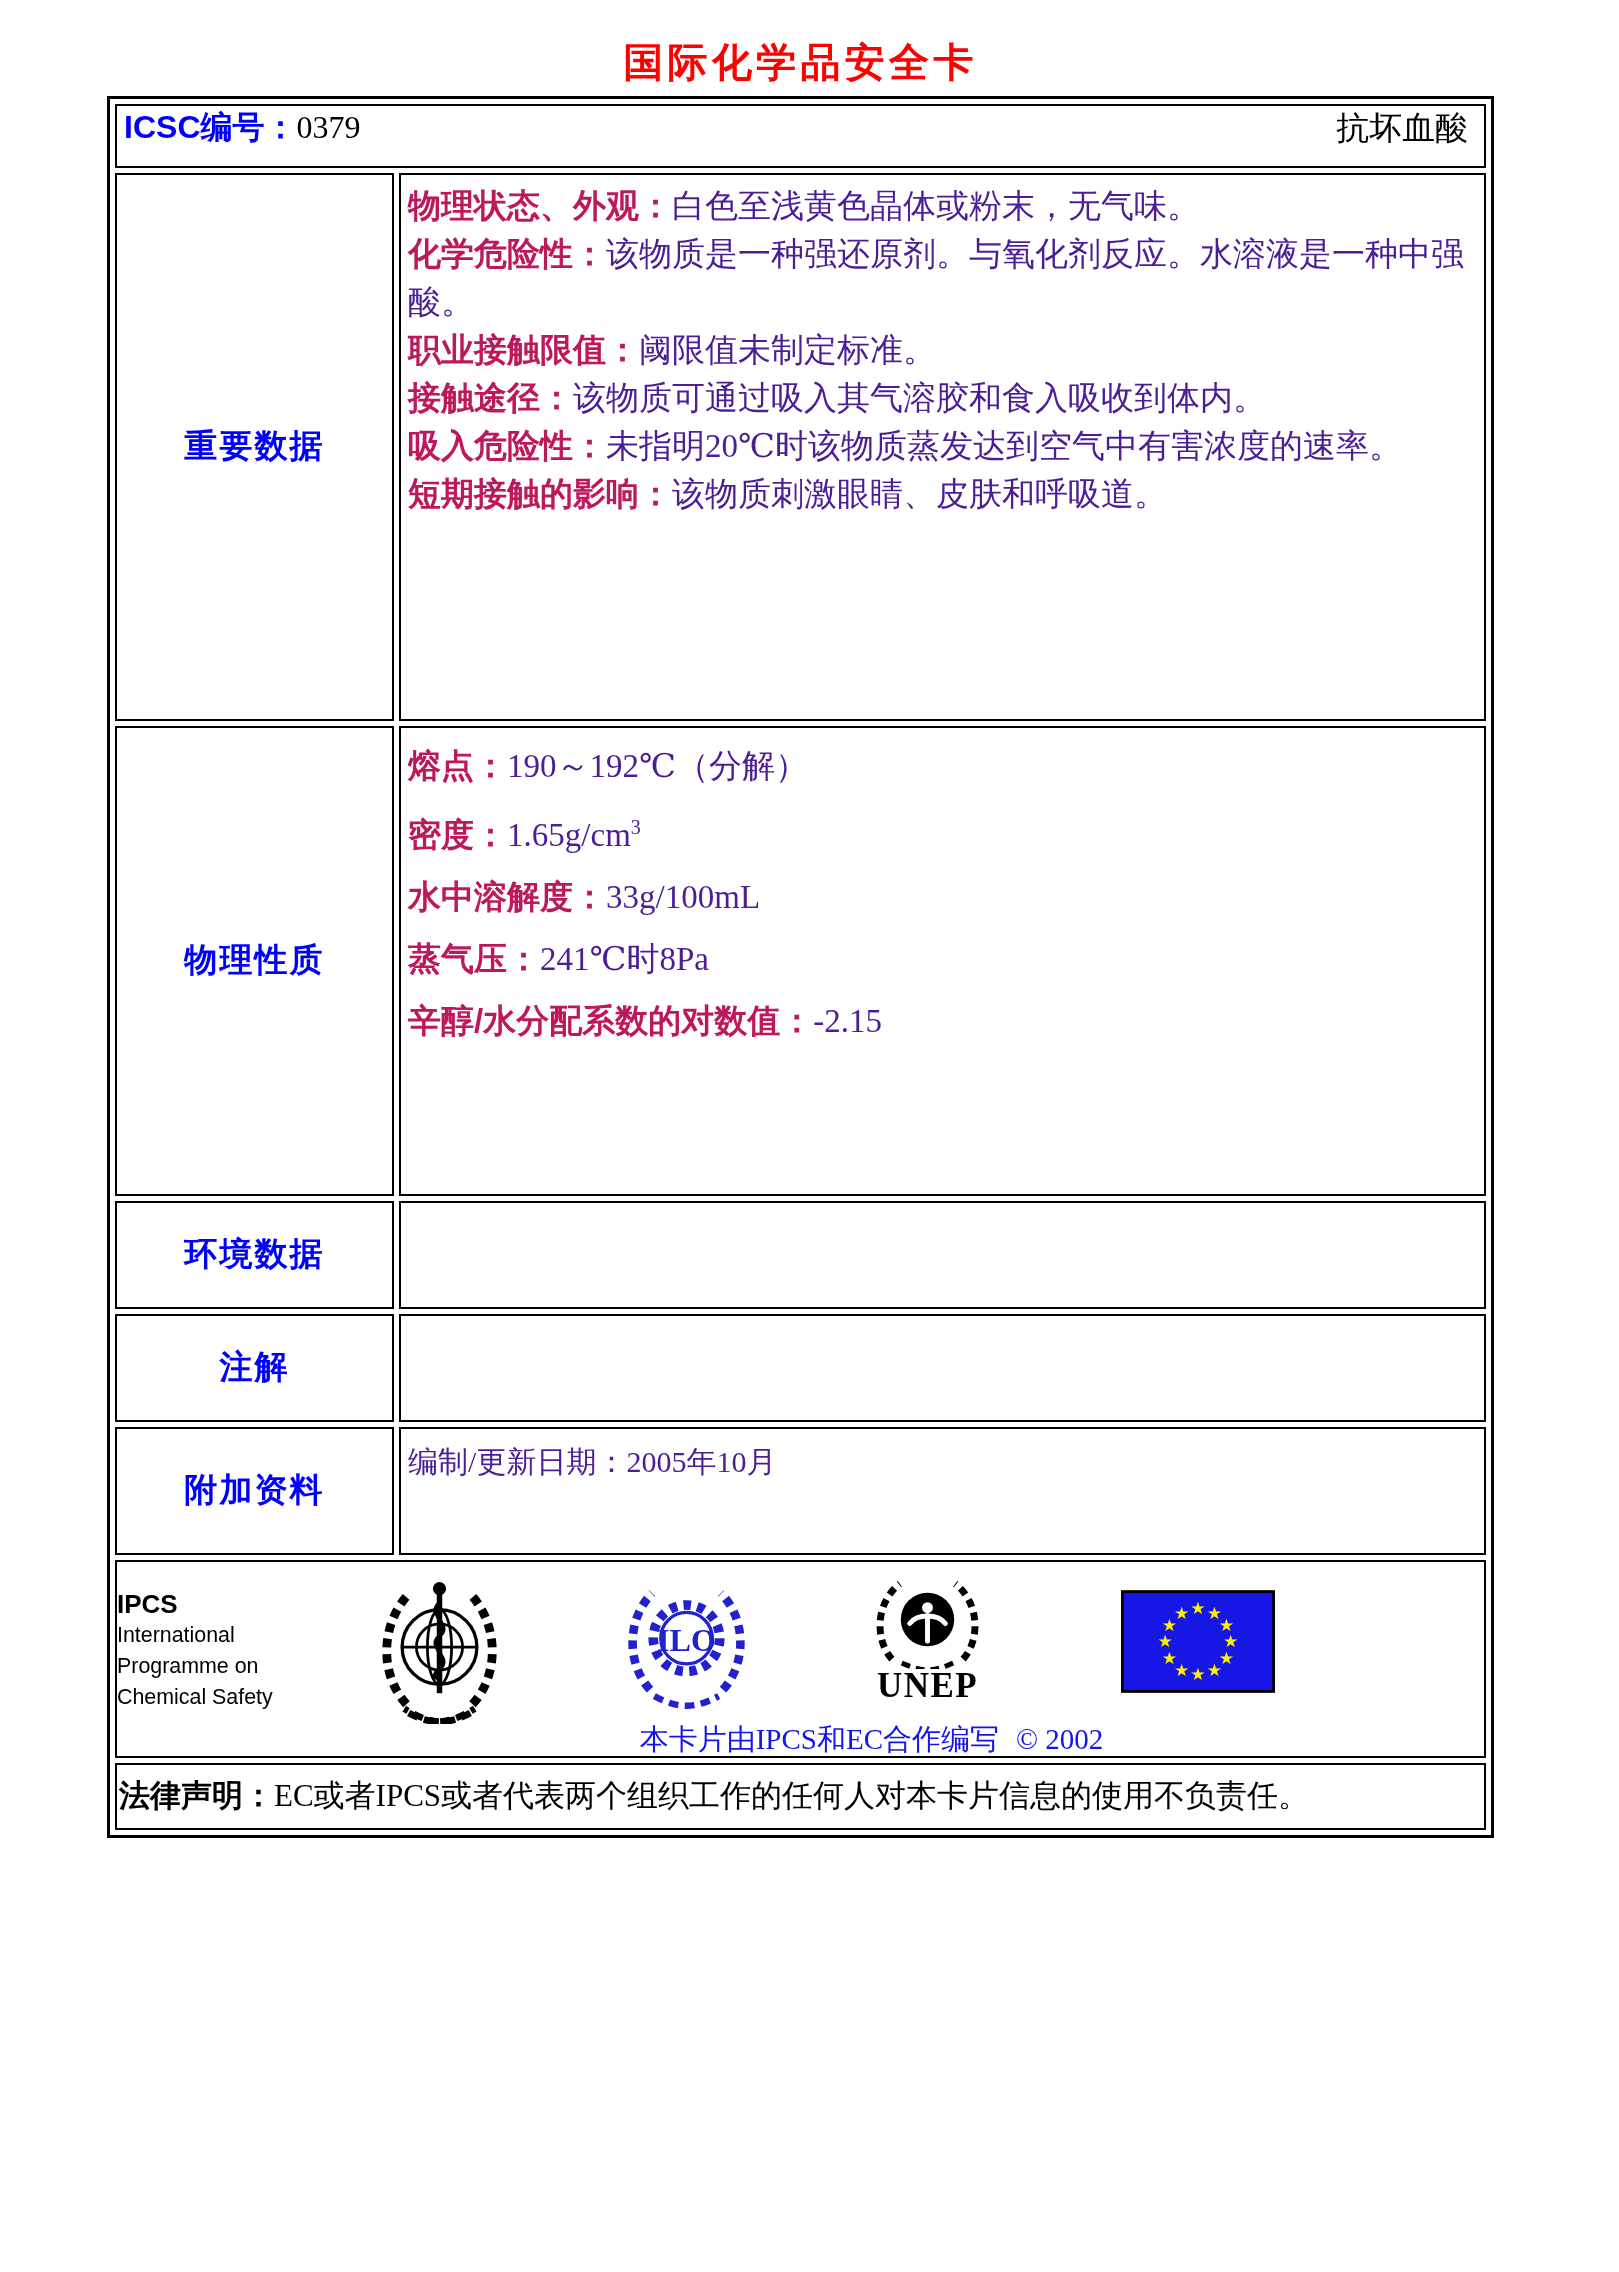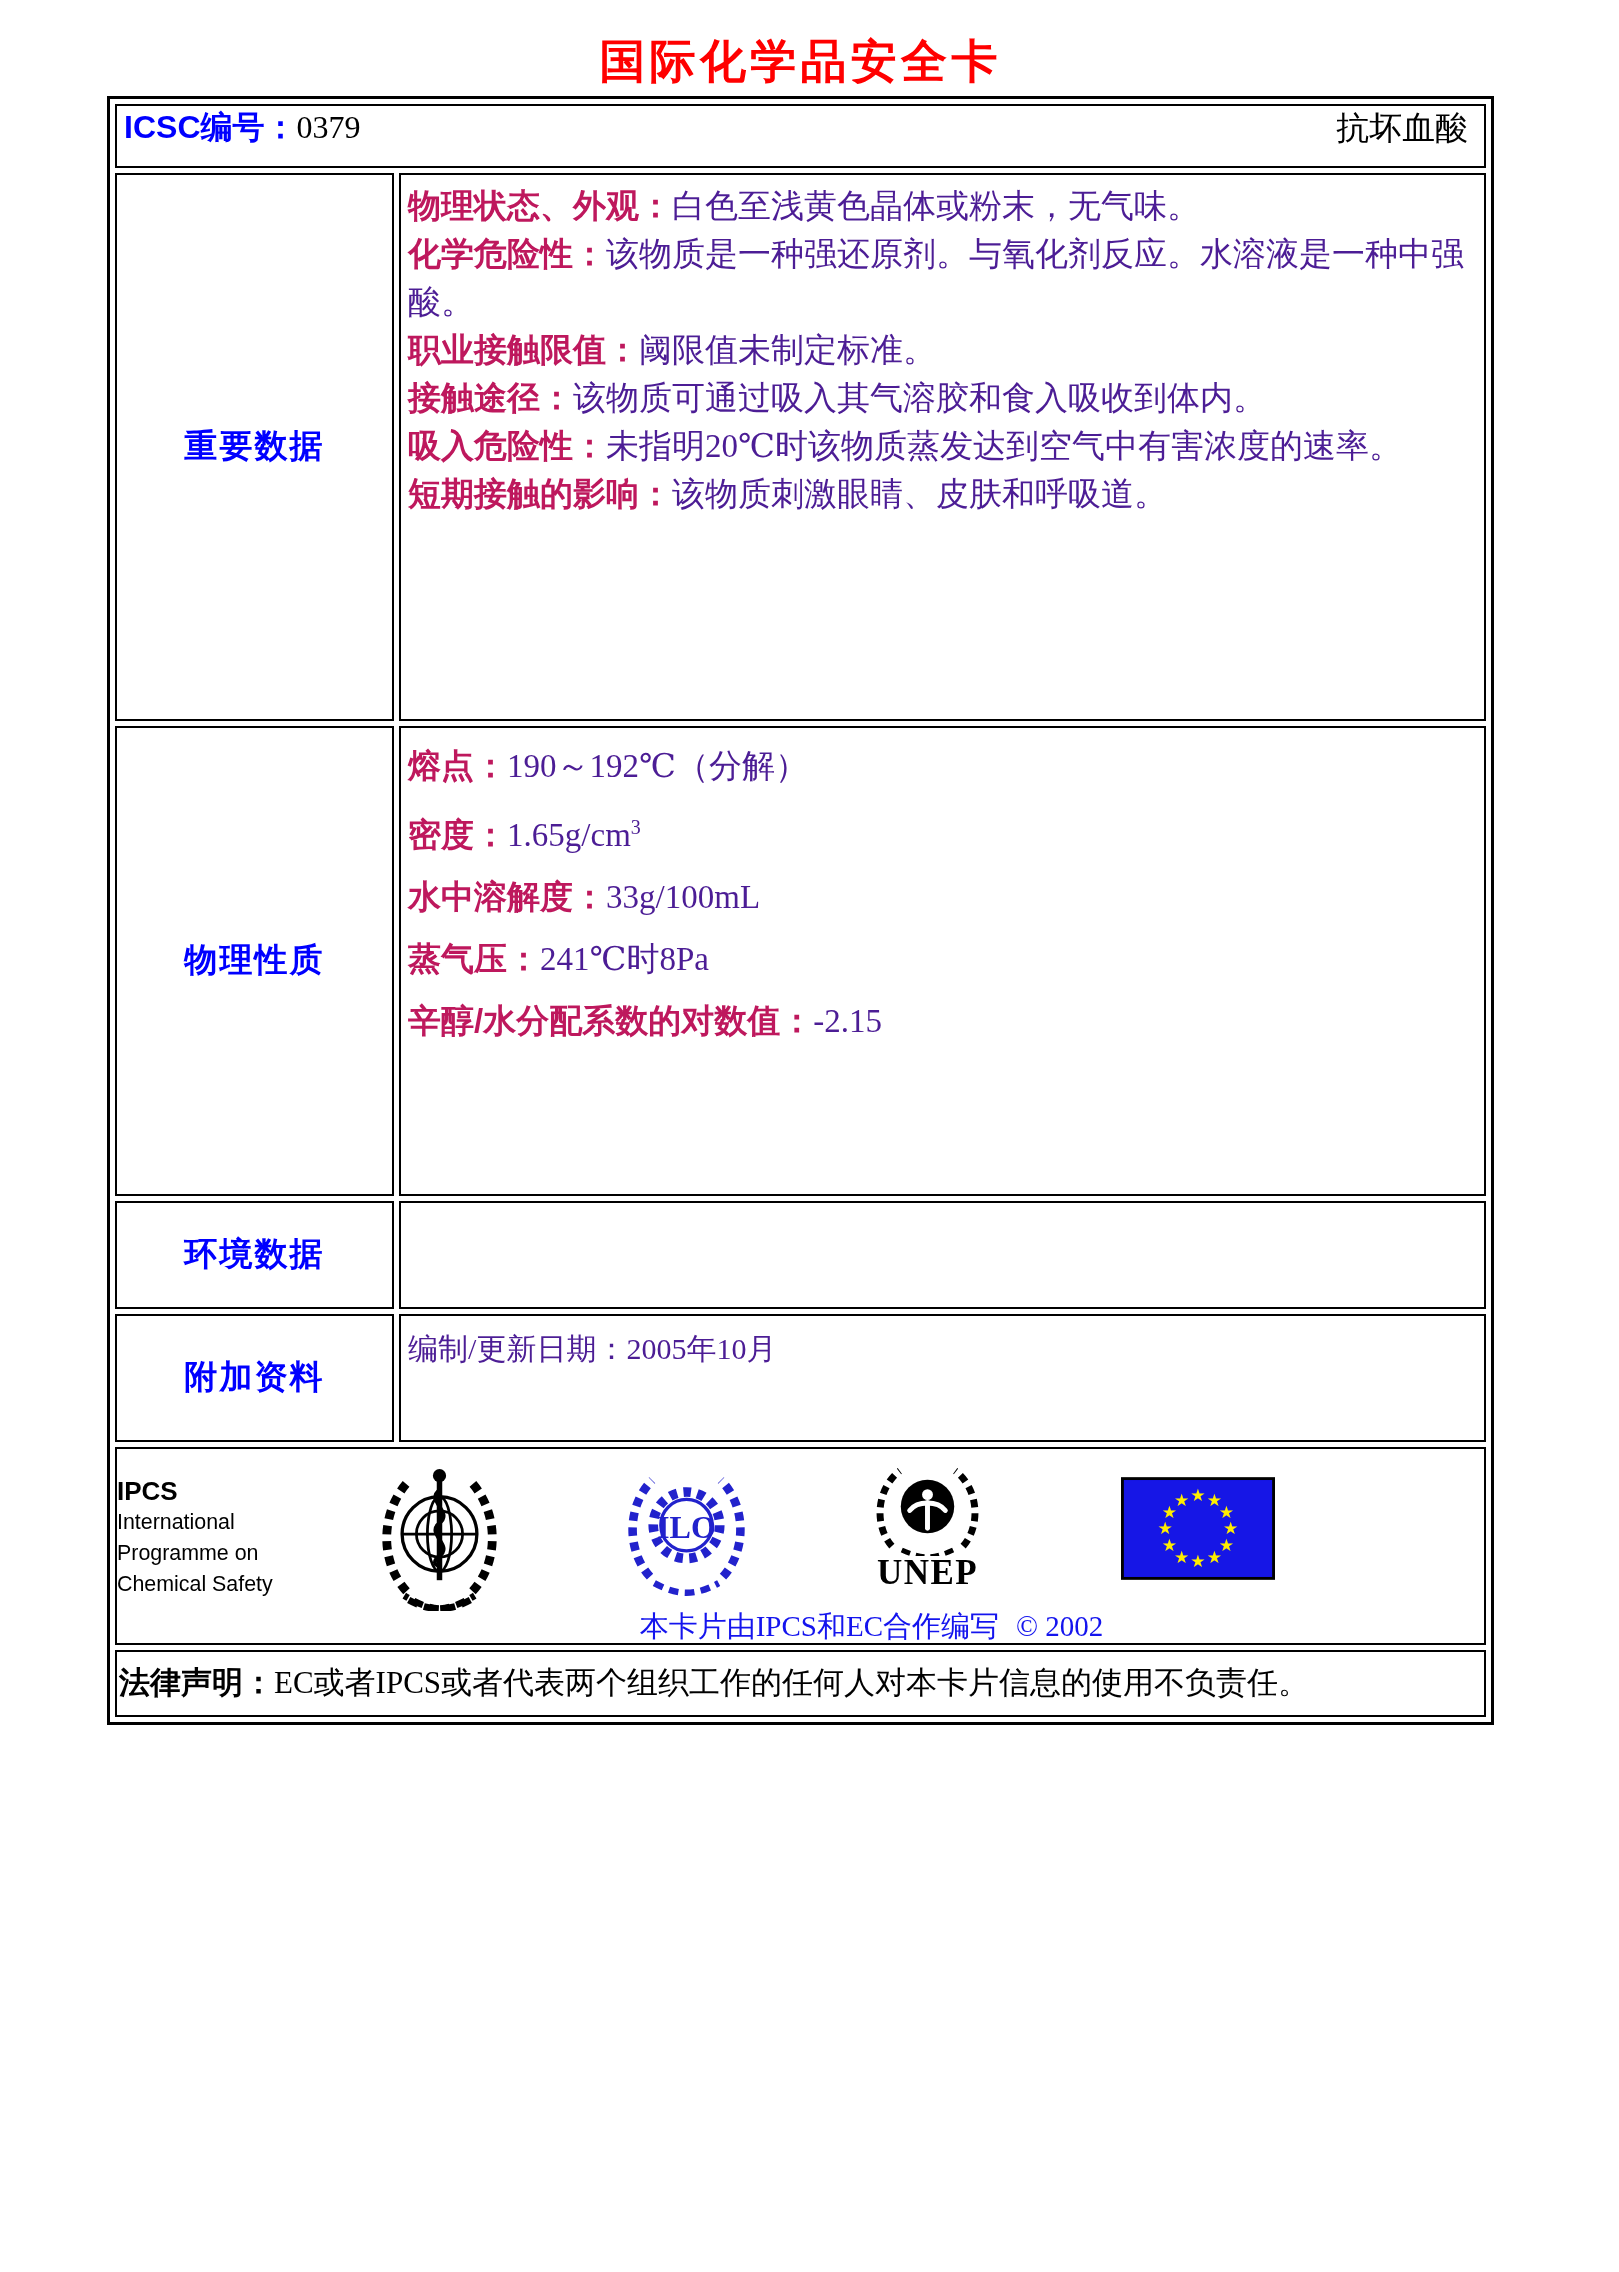--- a/index.html
+++ b/index.html
@@ -4,21 +4,21 @@
 <style>
   html,body { margin:0; padding:0; background:#ffffff; }
   .page {
     position:relative; width:1620px; height:2273px; background:#fff;
     font-family:"Liberation Serif","DejaVu Serif",serif; color:#000;
     overflow:hidden;
   }
   .doc-title {
     margin:33px 107px 5.7px 107px; width:1387px;
     text-align:center; color:#ff0000; font-weight:bold;
-    font-size:46px; line-height:57px; letter-spacing:4.3px;
+    font-size:40px; line-height:57px; letter-spacing:4.3px;
     font-family:"DejaVu Serif","Liberation Serif",serif;
   }
   table.card {
     margin-left:107px; width:1387px;
     border:3.6px solid #000; border-collapse:separate; border-spacing:5px;
     table-layout:fixed;
   }
   td { border:2.9px solid #000; padding:0; vertical-align:top; background:#fff; }
   col.c-label { width:279px; }
 
@@ -144,20 +144,30 @@
       <td class="h-env">
         <div class="label-cell">
           <span class="row-label blue-label">环境数据</span>
         </div>
       </td>
       <td class="h-env">
         <div class="content-cell"></div>
       </td>
     </tr>
 
+    <tr>
+      <td class="h-note">
+        <div class="label-cell">
+          <span class="row-label blue-label">注解</span>
+        </div>
+      </td>
+      <td class="h-note">
+        <div class="content-cell"></div>
+      </td>
+    </tr>
 
     <tr>
       <td class="h-add">
         <div class="label-cell">
           <span class="row-label blue-label">附加资料</span>
         </div>
       </td>
       <td class="h-add">
         <div class="content-cell">
           <div class="add-line"><span class="line-value">编制/更新日期：</span><span class="line-value">2005年10月</span></div>

